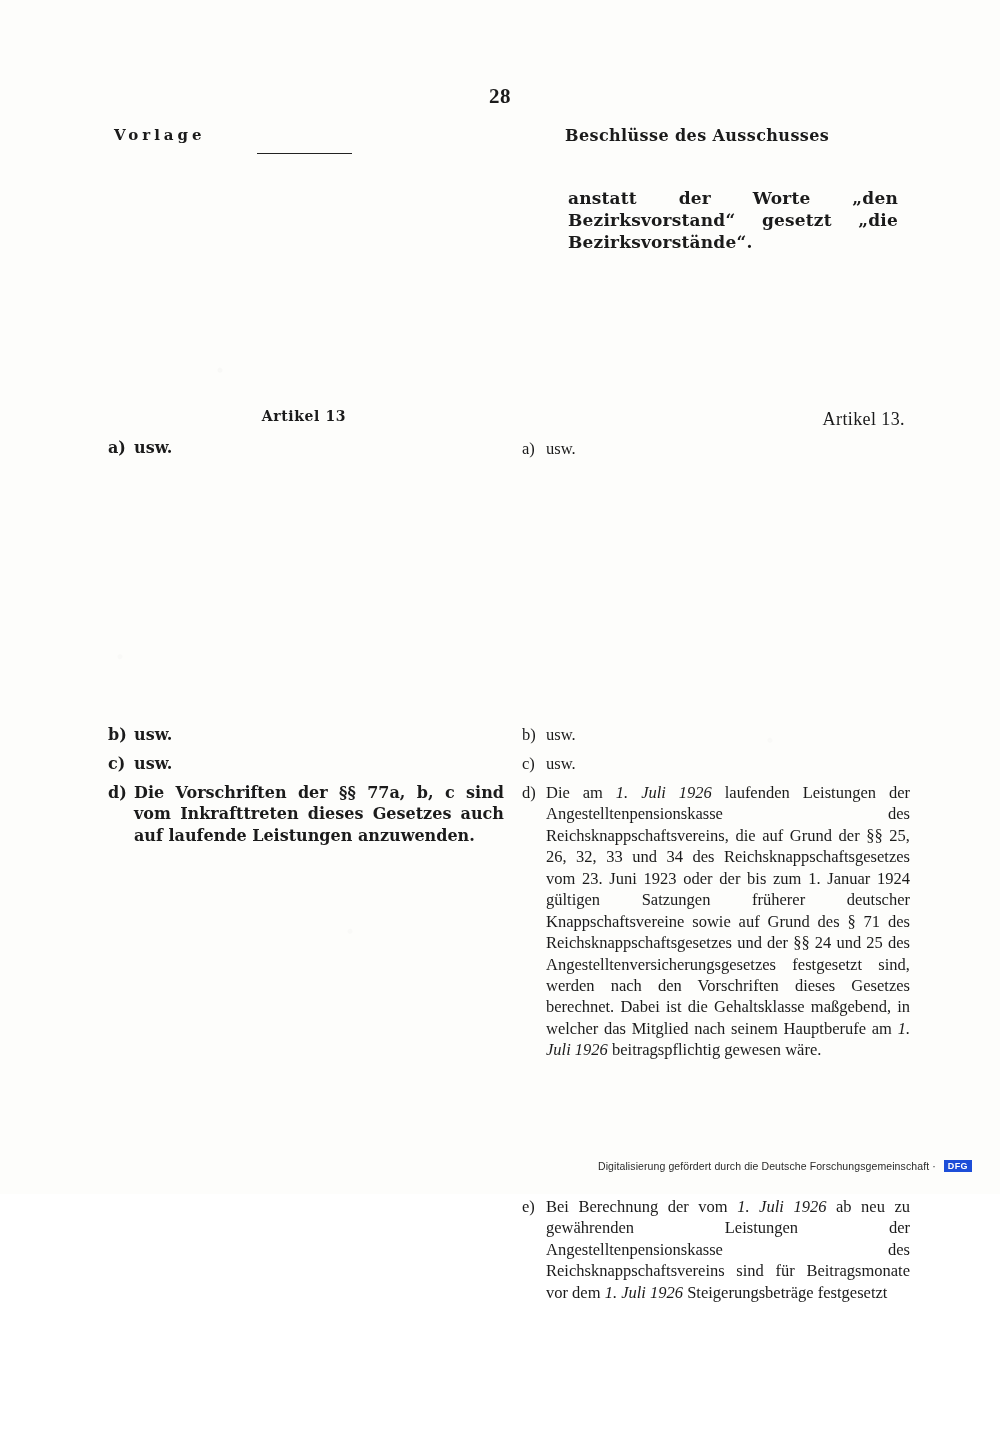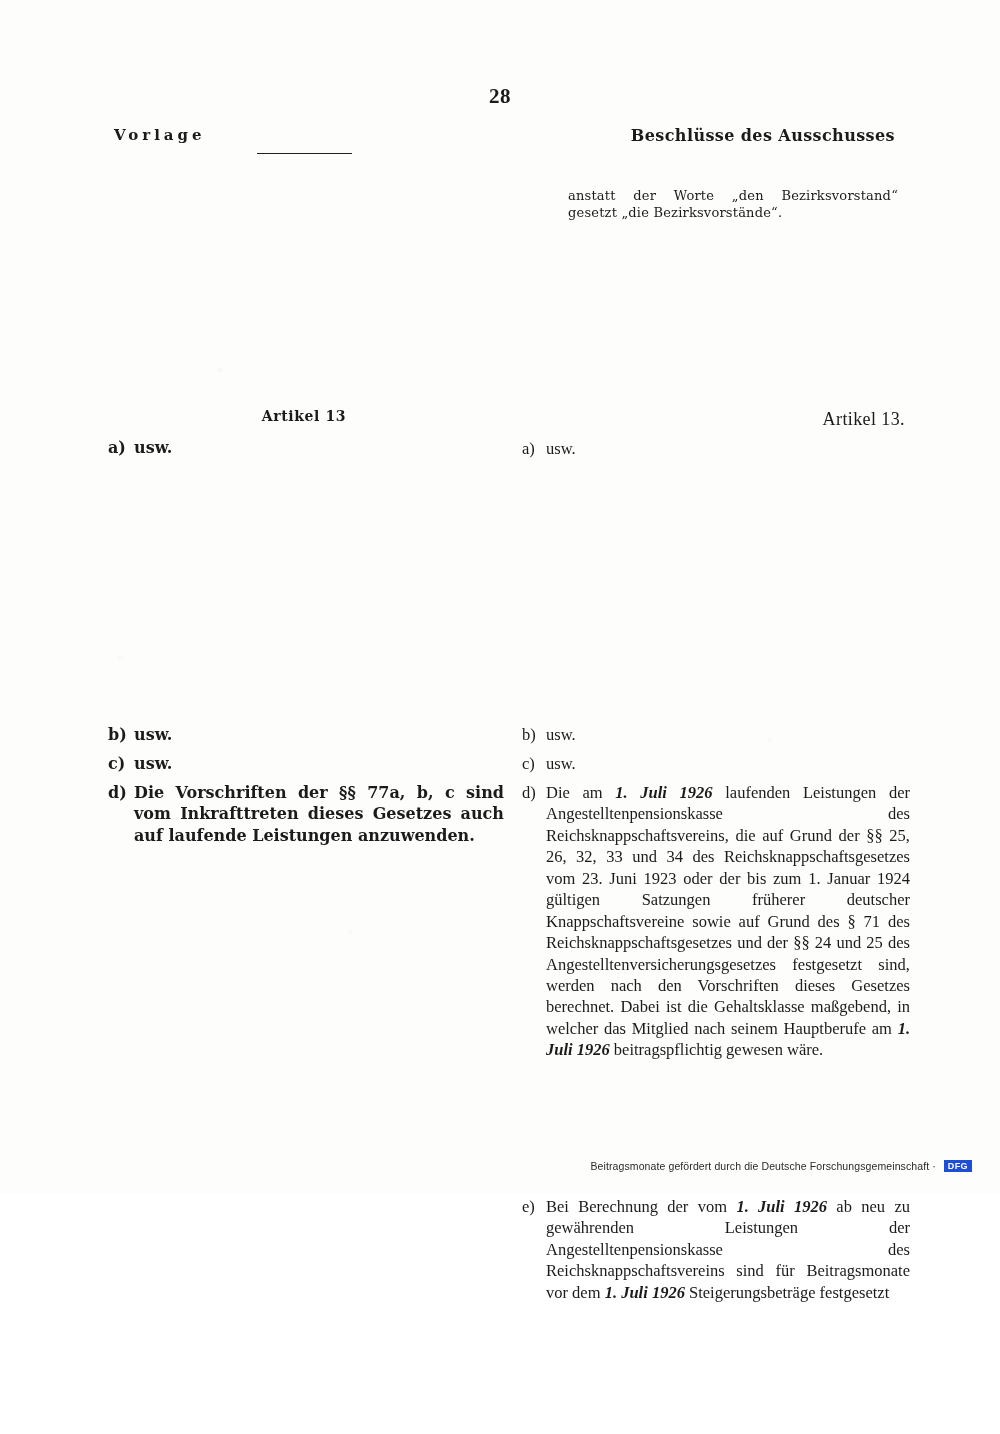--- a/index.html
+++ b/index.html
@@ -82,33 +82,33 @@
     height: 0;
     border-top: 1.6px solid #222;
     margin: 9px auto 0 auto;
   }
 
   .head-right {
     font-family: "DejaVu Serif", serif;
     font-weight: bold;
     font-size: 16px;
     letter-spacing: 0.4px;
-    text-align: right;
+    text-align: left;
     width: 330px;
     margin-left: 45px;
   }
 
   .notice {
     position: absolute;
     left: 568px;
     top: 188px;
     width: 330px;
     font-family: "DejaVu Serif", serif;
-    font-weight: normal;
-    font-size: 13px;
+    font-weight: bold;
+    font-size: 17px;
     line-height: 1.28;
     letter-spacing: 0.2px;
     text-align: justify;
   }
 
   .article-left {
     position: absolute;
     left: 104px;
     top: 408px;
     width: 400px;
@@ -156,21 +156,21 @@
   .r-item {
     left: 522px;
     width: 388px;
     font-size: 16.5px;
     line-height: 1.3;
   }
   .r-item .body { text-align: justify; }
   .r-item .marker { width: 24px; }
 
   .bold-italic {
-    font-weight: bold;
+    font-weight: normal;
     font-style: italic;
   }
 
   .footer {
     position: absolute;
     left: 0;
     bottom: 22px;
     width: 1000px;
     text-align: right;
     padding-right: 28px;
@@ -246,16 +246,16 @@
   <div class="item r-item" style="top:782px;">
     <span class="marker">d)</span>
     <span class="body"><span>Die am </span><span class="bold-italic">1. Juli 1926</span><span> laufenden Leistungen der Angestelltenpensionskasse des Reichsknappschaftsvereins, die auf Grund der §§ 25, 26, 32, 33 und 34 des Reichsknappschaftsgesetzes vom 23. Juni 1923 oder der bis zum 1. Januar 1924 gültigen Satzungen früherer deutscher Knappschaftsvereine sowie auf Grund des § 71 des Reichsknappschaftsgesetzes und der §§ 24 und 25 des Angestelltenversicherungsgesetzes festgesetzt sind, werden nach den Vorschriften dieses Gesetzes berechnet. Dabei ist die Gehaltsklasse maßgebend, in welcher das Mitglied nach seinem Hauptberufe am </span><span class="bold-italic">1. Juli 1926</span><span> beitragspflichtig gewesen wäre.</span></span>
   </div>
   <div class="item r-item" style="top:1196px;">
     <span class="marker">e)</span>
     <span class="body"><span>Bei Berechnung der vom </span><span class="bold-italic">1. Juli 1926</span><span> ab neu zu gewährenden Leistungen der Angestelltenpensionskasse des Reichsknappschaftsvereins sind für Beitragsmonate vor dem </span><span class="bold-italic">1. Juli 1926</span><span> Steigerungsbeträge festgesetzt</span></span>
   </div>
 
   <div class="footer">
-    <span>Beitragsmonate gefördert durch die Deutsche Forschungsgemeinschaft</span><span class="dot">·</span><span class="dfg">DFG</span>
+    <span>Digitalisierung gefördert durch die Deutsche Forschungsgemeinschaft</span><span class="dot">·</span><span class="dfg">DFG</span>
   </div>
 
 </div>
 
 </body></html>

